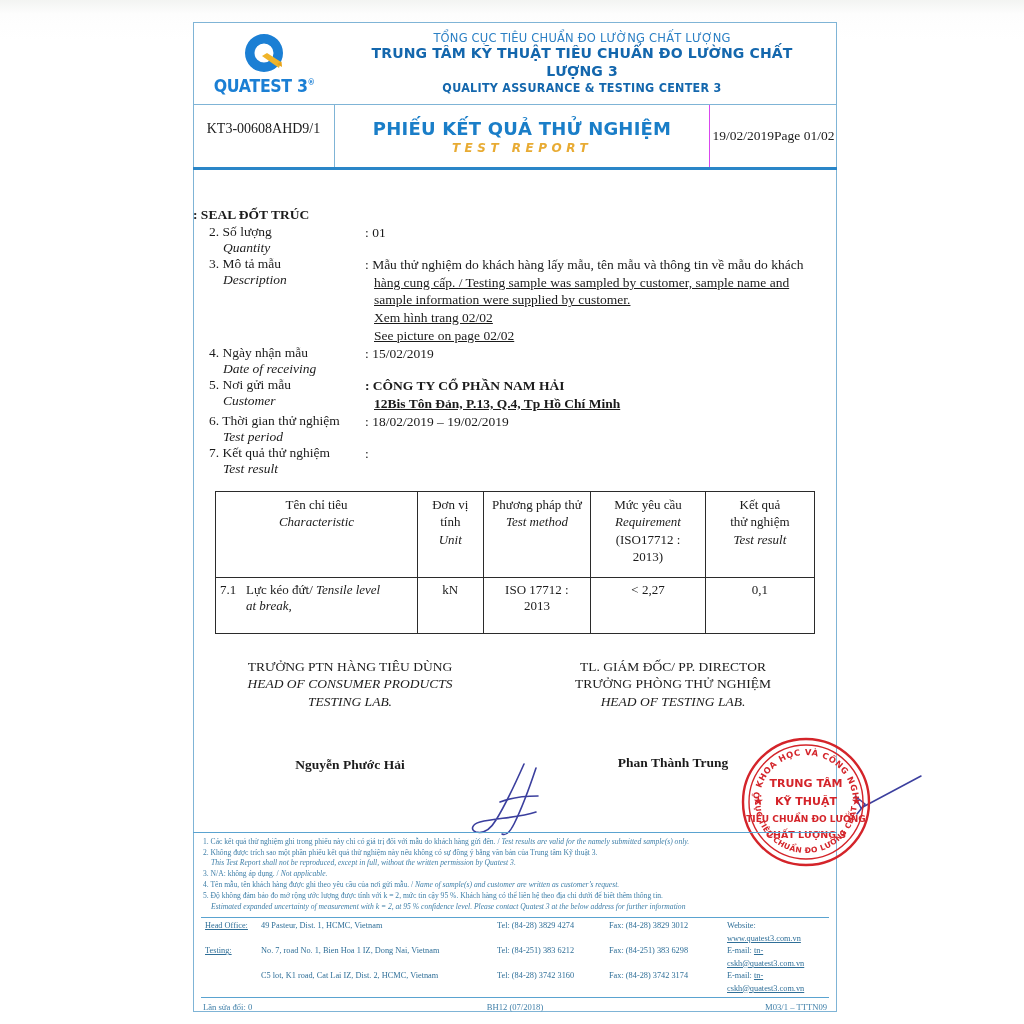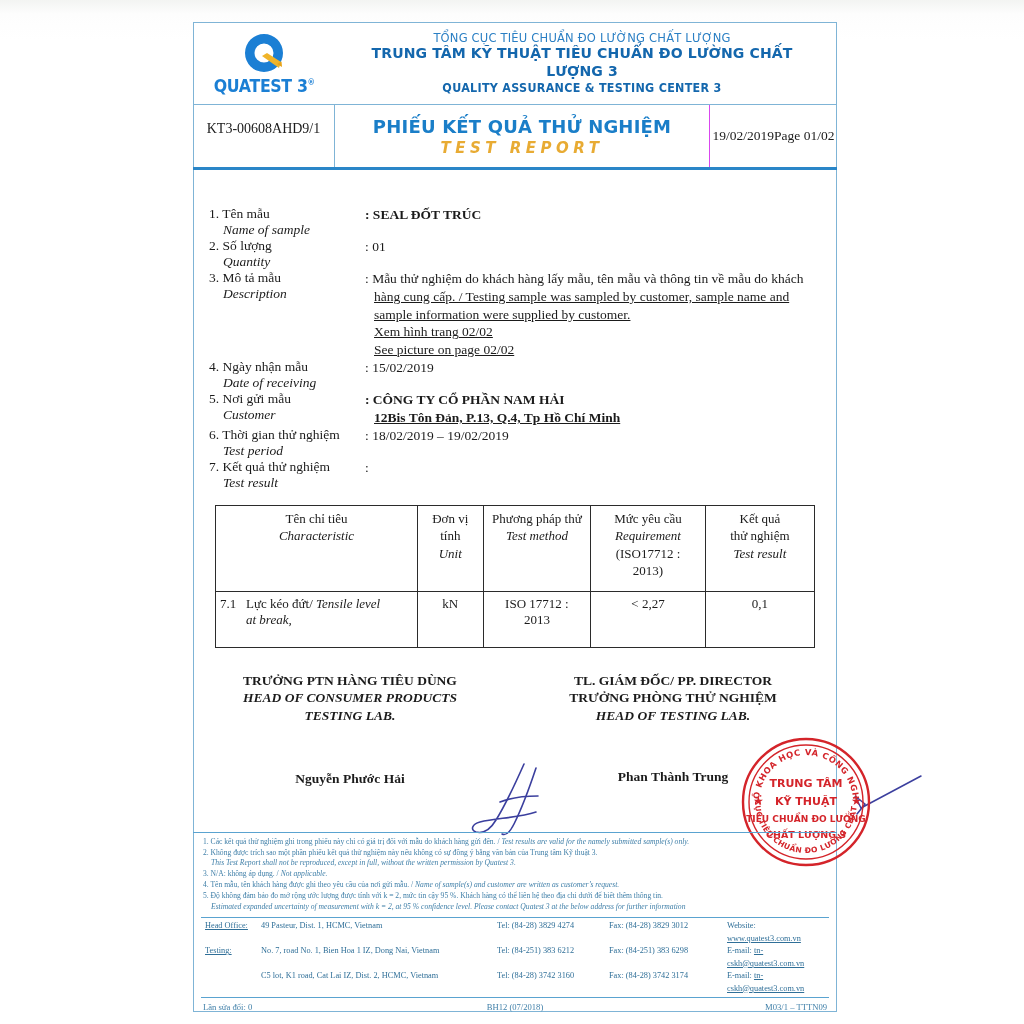--- a/index.html
+++ b/index.html
@@ -60,21 +60,21 @@
     width:142px;box-sizing:border-box;
     border-right:1px solid #7fb4d6;
     display:flex;align-items:center;justify-content:center;
     font-size:14px;padding-bottom:14px;
   }
   .t-mid{
     flex:1;box-sizing:border-box;border-right:1px solid #d946ef;
     display:flex;flex-direction:column;align-items:center;justify-content:center;
   }
   .t-vn{font-family:"DejaVu Sans",sans-serif;font-weight:bold;font-size:18px;color:#1a7ec8;letter-spacing:.2px;}
-  .t-en{font-family:"DejaVu Sans",sans-serif;font-weight:bold;font-style:italic;font-size:15px;color:#e8ab33;letter-spacing:4.5px;margin-top:2px;}
+  .t-en{font-family:"DejaVu Sans",sans-serif;font-weight:bold;font-style:italic;font-size:12px;color:#e8ab33;letter-spacing:4.5px;margin-top:2px;}
   .t-date{
     width:127px;text-align:center;font-size:13.5px;line-height:1.45;
     display:flex;flex-direction:row;align-items:center;justify-content:center;
   }
   .thickbar{
     position:absolute;left:0;top:145px;width:100%;height:3px;background:#2a86c8;
   }
 
   
   .body{position:absolute;left:0;top:148px;width:100%;}
@@ -108,21 +108,21 @@
   .row-d{height:56px;}
   .idx{display:inline-block;width:26px;}
 
   
   .sigs{position:relative;margin-top:24px;height:118px;font-size:13.5px;}
   .sig{position:absolute;text-align:center;line-height:1.3;}
   .sig-l{left:12px;width:290px;}
   .sig-r{left:330px;width:300px;}
   .sig .nm{font-weight:bold;position:absolute;width:100%;top:96px;left:0;}
   .sig-l .nm{top:98px;}
-  .cap{white-space:nowrap;font-weight:bold;}
+  .cap{white-space:nowrap;}
 
   
   .hand{position:absolute;pointer-events:none;}
   #hand-left{left:273px;top:740px;}
   #hand-right{left:650px;top:752px;}
 
   
   #stamp{position:absolute;left:546px;top:713px;width:134px;height:134px;pointer-events:none;}
 
   
@@ -186,24 +186,20 @@
     <div class="t-date">
       <div>19/02/2019</div>
       <div>Page 01/02</div>
     </div>
   </div>
   <div class="thickbar"></div>
 
   <div class="body">
     <div class="fields" id="fields">
         <div class="frow">
-          <div class="fnum">
-            <span class="vn-lbl">1. Tên mẫu</span>
-            <span class="en-lbl">Name of sample</span>
-          </div>
           <div class="fval">
             <span class="ln bold">: SEAL ĐỐT TRÚC</span>
           </div>
         </div>
         <div class="frow">
           <div class="fnum">
             <span class="vn-lbl">2. Số lượng</span>
             <span class="en-lbl">Quantity</span>
           </div>
           <div class="fval">

